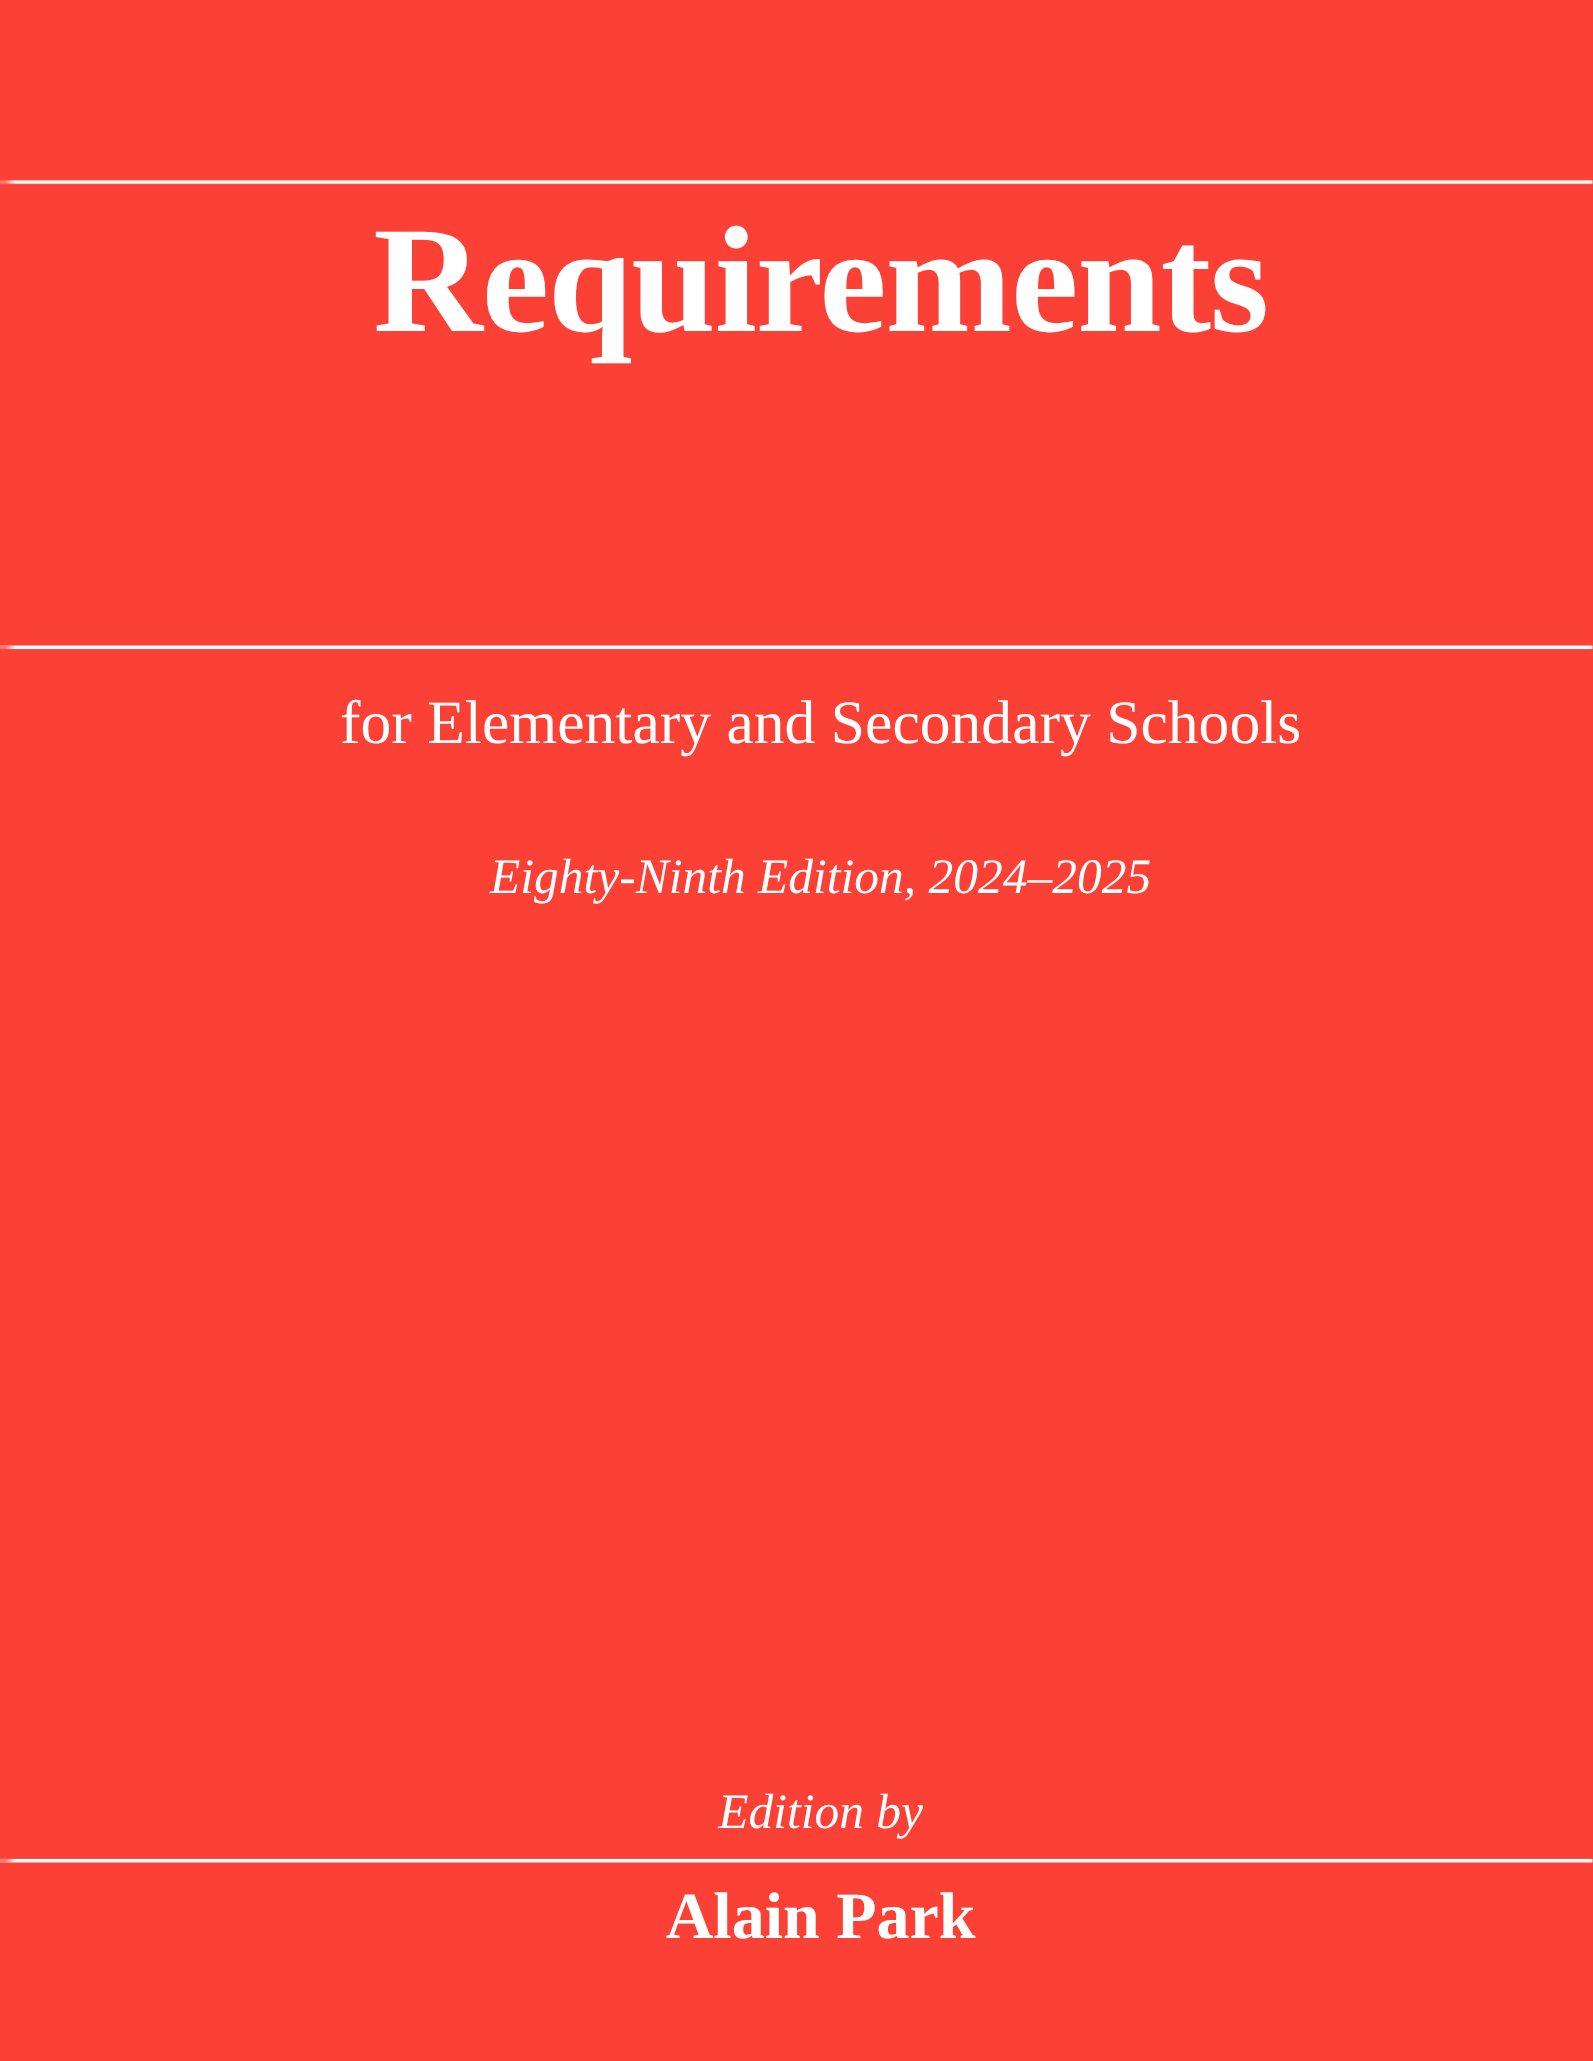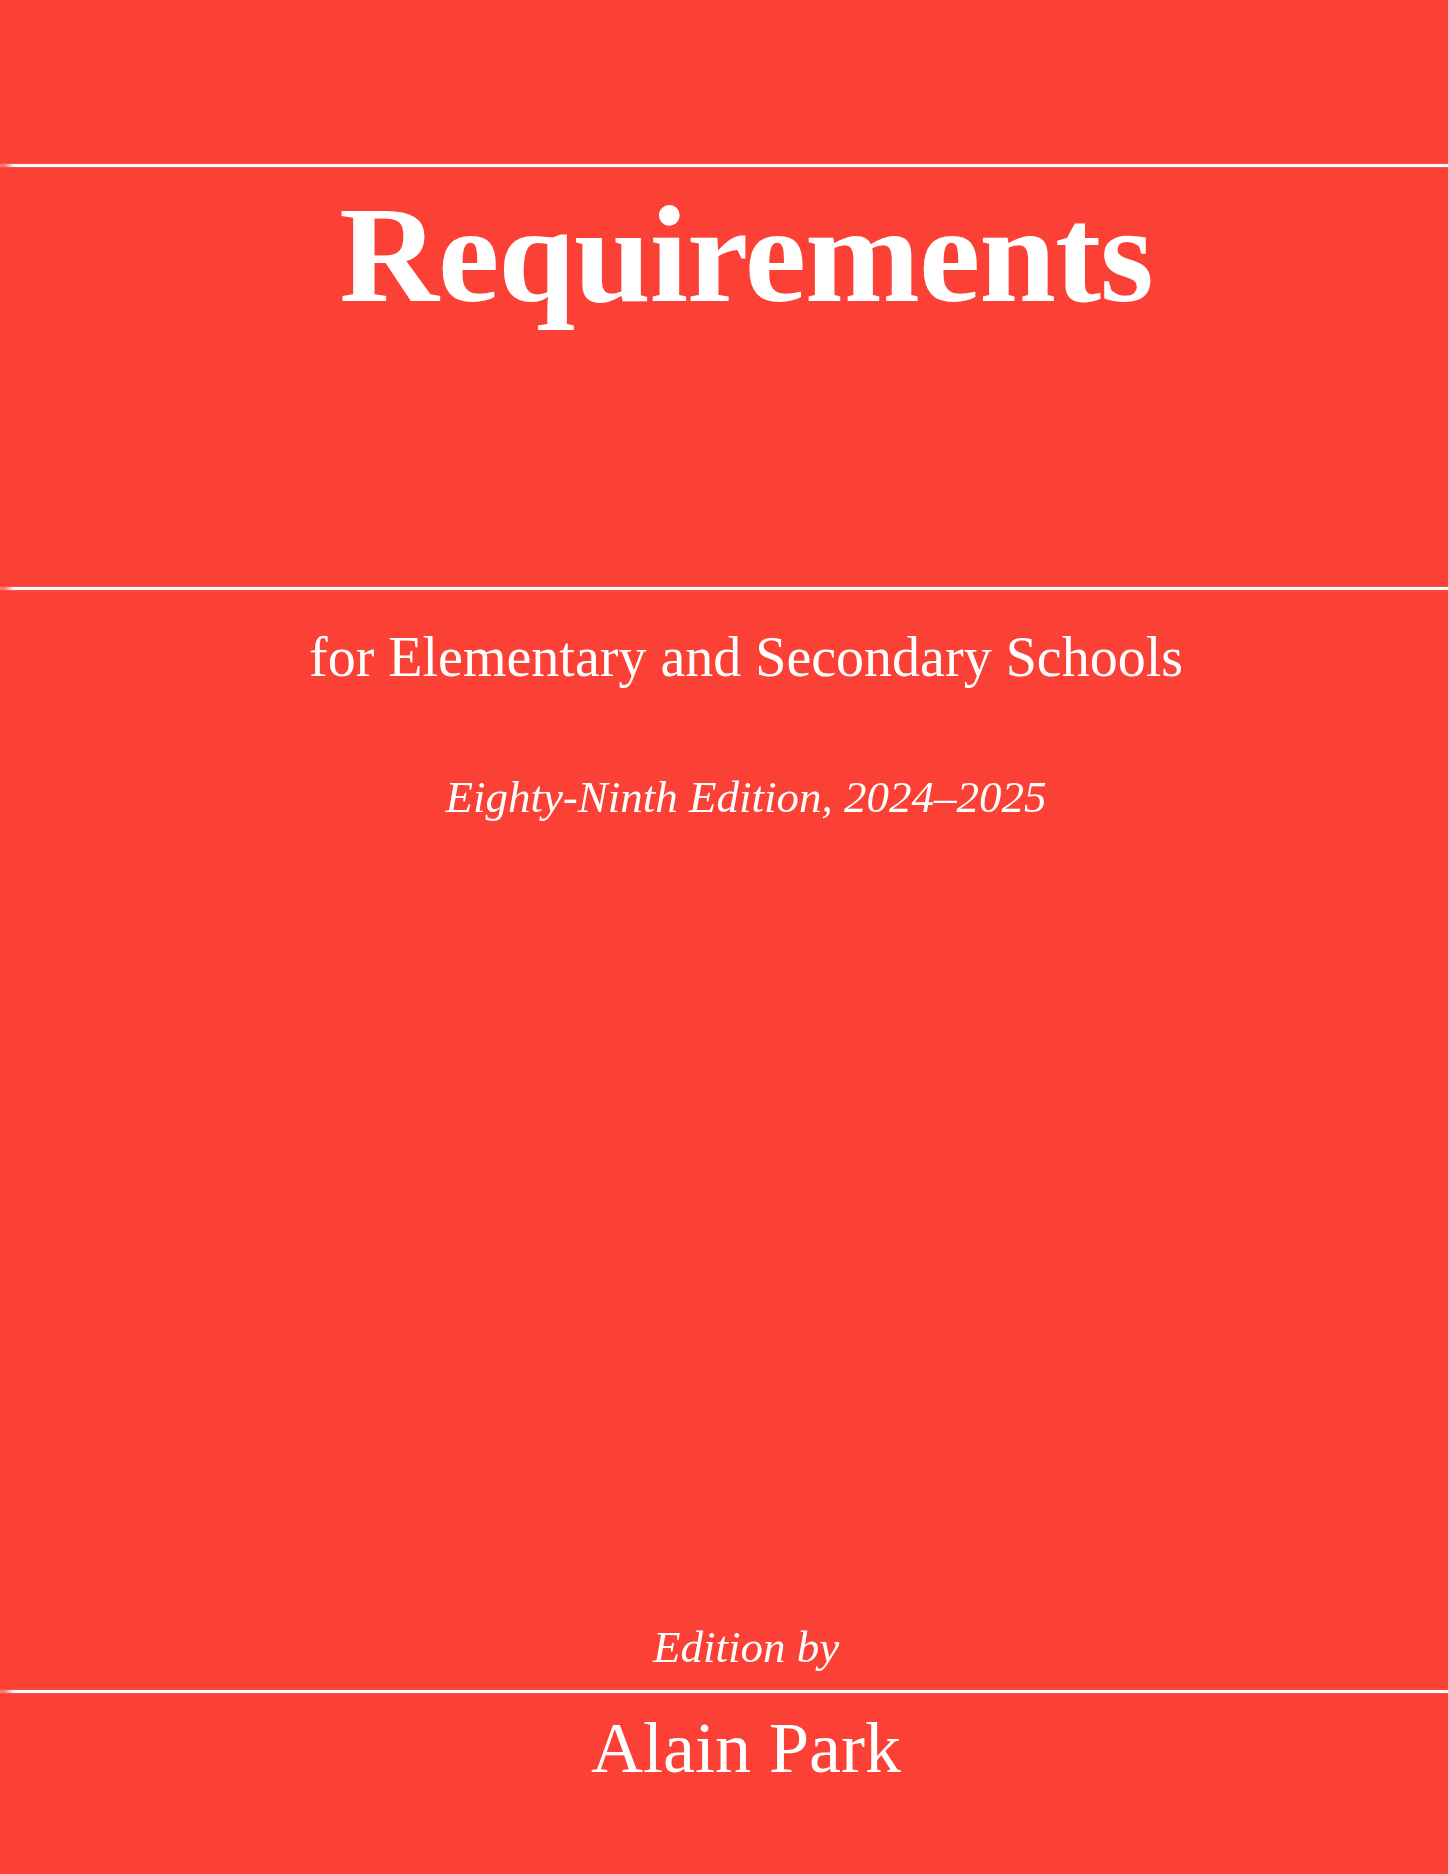--- a/index.html
+++ b/index.html
@@ -71,22 +71,22 @@
     line-height:1;
   }
   .edited-by{
     top:1625px;
     font-size:45px;
     font-style:italic;
     line-height:1;
   }
   .editor{
     top:1712px;
-    font-size:72px;
-    font-weight:normal;
+    font-size:60px;
+    font-weight:bold;
     line-height:1;
   }
 </style>
 </head>
 <body>
 
 <div class="cover">
 
   <div class="rule rule--top"></div>
 

